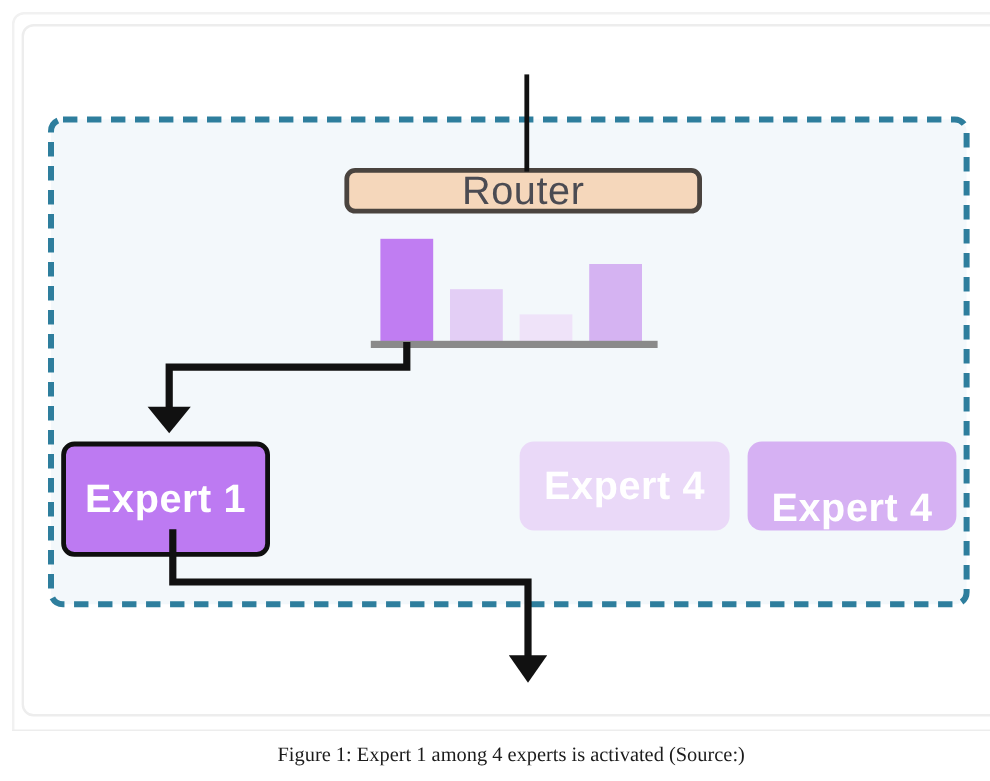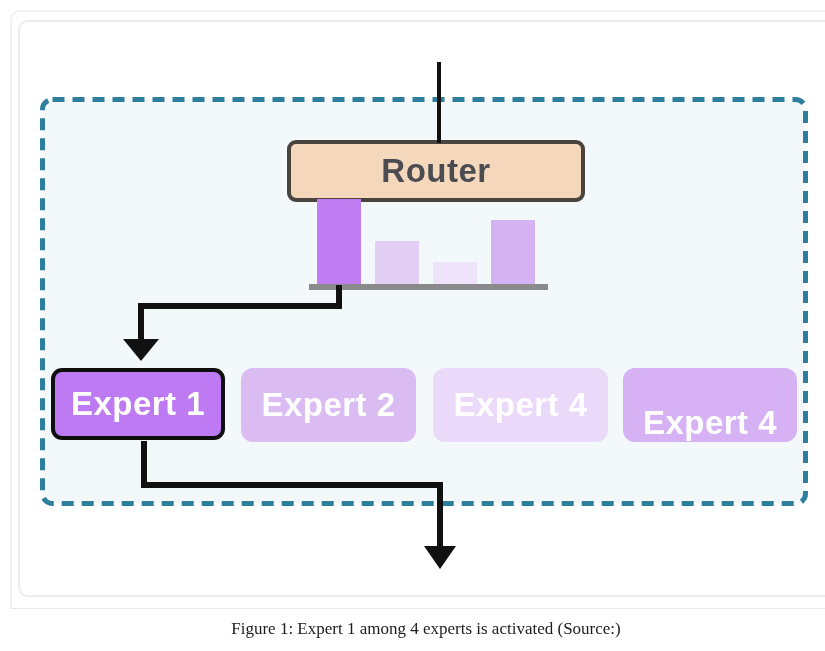--- a/index.html
+++ b/index.html
@@ -12,41 +12,41 @@
     border:2px solid #f1f1f1;border-radius:10px;background:#ffffff;box-sizing:border-box;
   }
   .figure-card{
     position:absolute;left:18px;top:20px;width:830px;height:577px;
     border:2px solid #ededed;border-radius:10px;background:#ffffff;box-sizing:border-box;
   }
   .diagram-bg{position:absolute;left:0;top:0;z-index:1;pointer-events:none;}
   .arrow-layer{position:absolute;left:0;top:0;z-index:3;pointer-events:none;}
 
   .router-box{
-    position:absolute;left:287px;top:140px;width:298px;height:62px;z-index:2;
+    position:absolute;left:287px;top:140px;width:298px;height:38px;z-index:2;
     box-sizing:border-box;background:#f5d7bb;border:4px solid #4a443f;border-radius:9px;
     display:flex;align-items:center;justify-content:center;
-    font-weight:bold;font-size:33px;color:#4b4b52;letter-spacing:0.5px;
+    font-weight:normal;font-size:33px;color:#4b4b52;letter-spacing:0.5px;
   }
   .bars{
     position:absolute;left:317px;top:199px;width:220px;height:89px;z-index:2;
     display:flex;align-items:flex-end;gap:14px;
   }
   .bar{width:44px;height:20px;}
   .chart-baseline{
     position:absolute;left:309px;top:284px;width:239px;height:6px;
     background:#8a8a8a;z-index:2;
   }
   .expert{
     position:absolute;top:368px;height:74px;z-index:2;box-sizing:border-box;
     display:flex;align-items:center;justify-content:center;border-radius:12px;
     font-weight:bold;font-size:33px;color:#ffffff;letter-spacing:0.5px;
   }
   .expert.active{
-    height:72px;border:4px solid #0f0f0f;border-radius:11px;
+    height:96px;border:4px solid #0f0f0f;border-radius:11px;
   }
   .expert-1{left:51px;width:174px;}
   .expert-2{left:241px;width:175px;}
   .expert-3{left:433px;width:175px;}
   .expert-4{left:623px;width:174px;}
 
   .caption-band{
     position:absolute;left:10px;top:608px;width:832px;height:39px;z-index:2;
     border-top:1px solid #e9e9e9;background:#ffffff;
     display:flex;align-items:center;justify-content:center;
@@ -74,23 +74,20 @@
     <div class="bar" style="height: 89px; background: rgb(192, 125, 242);"></div>
     <div class="bar" style="height: 47px; background: rgb(227, 206, 245);"></div>
     <div class="bar" style="height: 26px; background: rgb(239, 227, 249);"></div>
     <div class="bar" style="height: 68px; background: rgb(213, 179, 242);"></div>
   </div>
   <div class="chart-baseline"></div>
 
   <div class="expert expert-1 active" style="background: rgb(189, 122, 242);">
     <span>Expert 1</span>
   </div>
-  <div class="expert expert-2" style="background: rgb(218, 188, 243);">
-    <span>Expert 2</span>
-  </div>
   <div class="expert expert-3" style="background: rgb(234, 217, 248);">
     <span>Expert 4</span>
   </div>
   <div class="expert expert-4" style="background: rgb(214, 177, 243); align-items: flex-end;">
     <span>Expert 4</span>
   </div>
 
   <svg class="arrow-layer" width="825" height="651" viewBox="0 0 825 651">
     <line x1="439" y1="62" x2="439" y2="143" stroke="#111111" stroke-width="4"></line>
     <path d="M339 285 L339 306 L141 306 L141 341" fill="none" stroke="#111111" stroke-width="6"></path>

